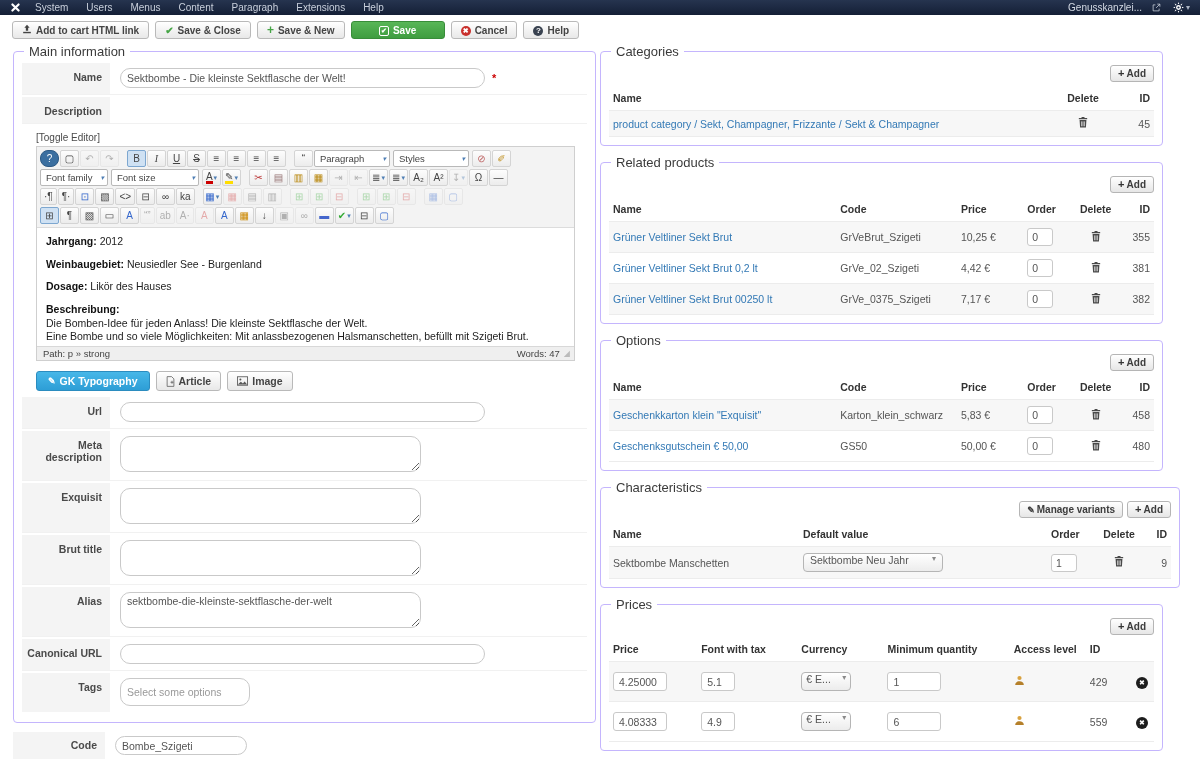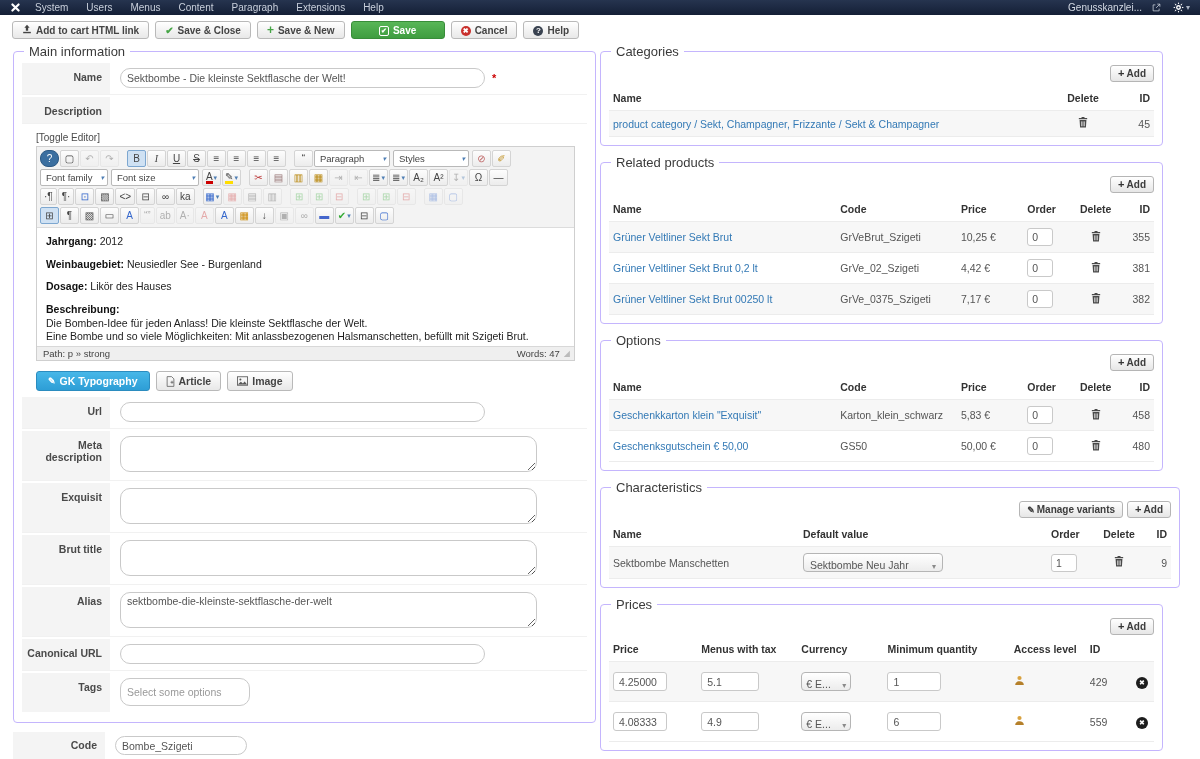--- a/index.html
+++ b/index.html
@@ -55,21 +55,21 @@
   .flabel {
     width:88px; min-height:26px; background:#f4f4f4; text-align:right;
     padding:8px 8px 6px 4px; font-size:10.5px; font-weight:bold; color:#4a4a4a;
   }
   .fval { flex:1; padding:5px 0 6px 10px; }
   .tinput, .ttext {
     border:1px solid #c9c9c9; border-radius:10px; font-size:10.5px; color:#555;
     padding:2px 6px; font-family:"Liberation Sans",sans-serif; background:#fff;
   }
   .tinput { height:20px; width:365px; }
-  .ttext  { width:417px; height:36px; resize:both; }
+  .ttext  { width:301px; height:36px; resize:both; }
   .req { color:#c00; font-weight:bold; margin-left:4px; }
   .tinput::placeholder { color:#999; }
   .tags-input { width:130px; height:28px; }
   
   .editor-zone { padding:4px 12px 0 14px; }
   .toggle-editor { font-size:10px; color:#4a4a4a; margin:2px 0 3px; display:inline-block; cursor:pointer; }
   .editor { border:1px solid #cfcfcf; width:539px; }
   .ed-toolbar { background:#f3f3f3; border-bottom:1px solid #dcdcdc; padding:3px 3px 1px 3px; }
   .ed-row { display:flex; align-items:center; margin-bottom:2px; flex-wrap:nowrap; }
   .ed-btn {
@@ -118,21 +118,21 @@
   .detail-rows { margin-top:4px; }
   .drow { display:flex; margin-bottom:2px; border-bottom:1px solid #f1f1f1; }
   .dlabel {
     width:92px; background:#f4f4f4; text-align:right; padding:7px 8px 5px 2px;
     font-size:10.5px; font-weight:bold; color:#4a4a4a; line-height:1.25;
   }
   .dval { padding:4px 0 5px 10px; }
   .code-input { width:132px; height:19px; }
   .chosen {
     width:134px; height:19px; border:1px solid #b5b5b5; border-radius:4px;
-    background:linear-gradient(#fff,#ececec); display:inline-flex; align-items:flex-end;
+    background:linear-gradient(#fff,#ececec); display:inline-flex; align-items:flex-start;
     justify-content:space-between; padding:0 6px; font-size:10.5px; color:#555; cursor:pointer;
   }
   .chosen .car { font-size:8px; color:#8a8a8a; }
   
   .panel-actions { display:flex; justify-content:flex-end; gap:4px; margin:2px 0 4px 0; }
   .btn-sm {
     display:inline-flex; align-items:center; gap:2px; height:17px; padding:0 7px;
     font-size:10px; font-weight:bold; color:#3c3c3c; background:linear-gradient(#fff,#e6e6e6);
     border:1px solid #b5b5b5; border-radius:3px; cursor:pointer;
   }
@@ -143,21 +143,21 @@
   .ptable td { padding:6px 4px; color:#555; vertical-align:middle; overflow:hidden; white-space:nowrap; }
   .ptable tr.data { border-top:1px solid #ececec; border-bottom:1px solid #ececec; }
   .ptable tr.alt { background:#f7f7f7; }
   .ptable .c { text-align:center; }
   .ptable .r { text-align:right; }
   a.link { color:#3379b5; text-decoration:none; cursor:pointer;margin-top:12px; }
   .order-input { width:26px; height:18px; border:1px solid #c9c9c9; border-radius:3px;
                  font-size:10.5px; color:#555; padding:1px 4px; }
   .num-input { height:19px; border:1px solid #c9c9c9; border-radius:3px;
                font-size:10.5px; color:#555; padding:1px 5px; }
-  .w52{width:54px;} .w40{width:58px;}
+  .w52{width:54px;} .w40{width:34px;}
   .chosen.small { width:50px; padding:0 4px; }
   .chosen.mid { width:140px; }
   .trash { display:inline-flex; cursor:pointer; }
   .circle-x {
     width:12px; height:12px; border-radius:50%; background:#1d1d1d; color:#fff;
     font-size:7px; display:inline-flex; align-items:center; justify-content:center; cursor:pointer;
   }
   .tall td { padding:10px 4px; }
   .prices-head th { padding-top:4px; }
 </style>
@@ -810,21 +810,21 @@
             <col style="width:100px">
             <col style="width:86px">
             <col style="width:126px">
             <col style="width:76px">
             <col style="width:44px">
             <col style="width:24px">
           </colgroup>
         <thead class="prices-head">
             <tr>
           <th>Price</th>
-          <th>Menus with tax</th>
+          <th>Font with tax</th>
           <th>Currency</th>
           <th>Minimum quantity</th>
           <th>Access level</th>
           <th>ID</th>
           <th></th>
         </tr>
           </thead>
         <tbody>
             <tr class="data tall alt">
               <td><input class="num-input w52" value="4.25000" style=""></td>

